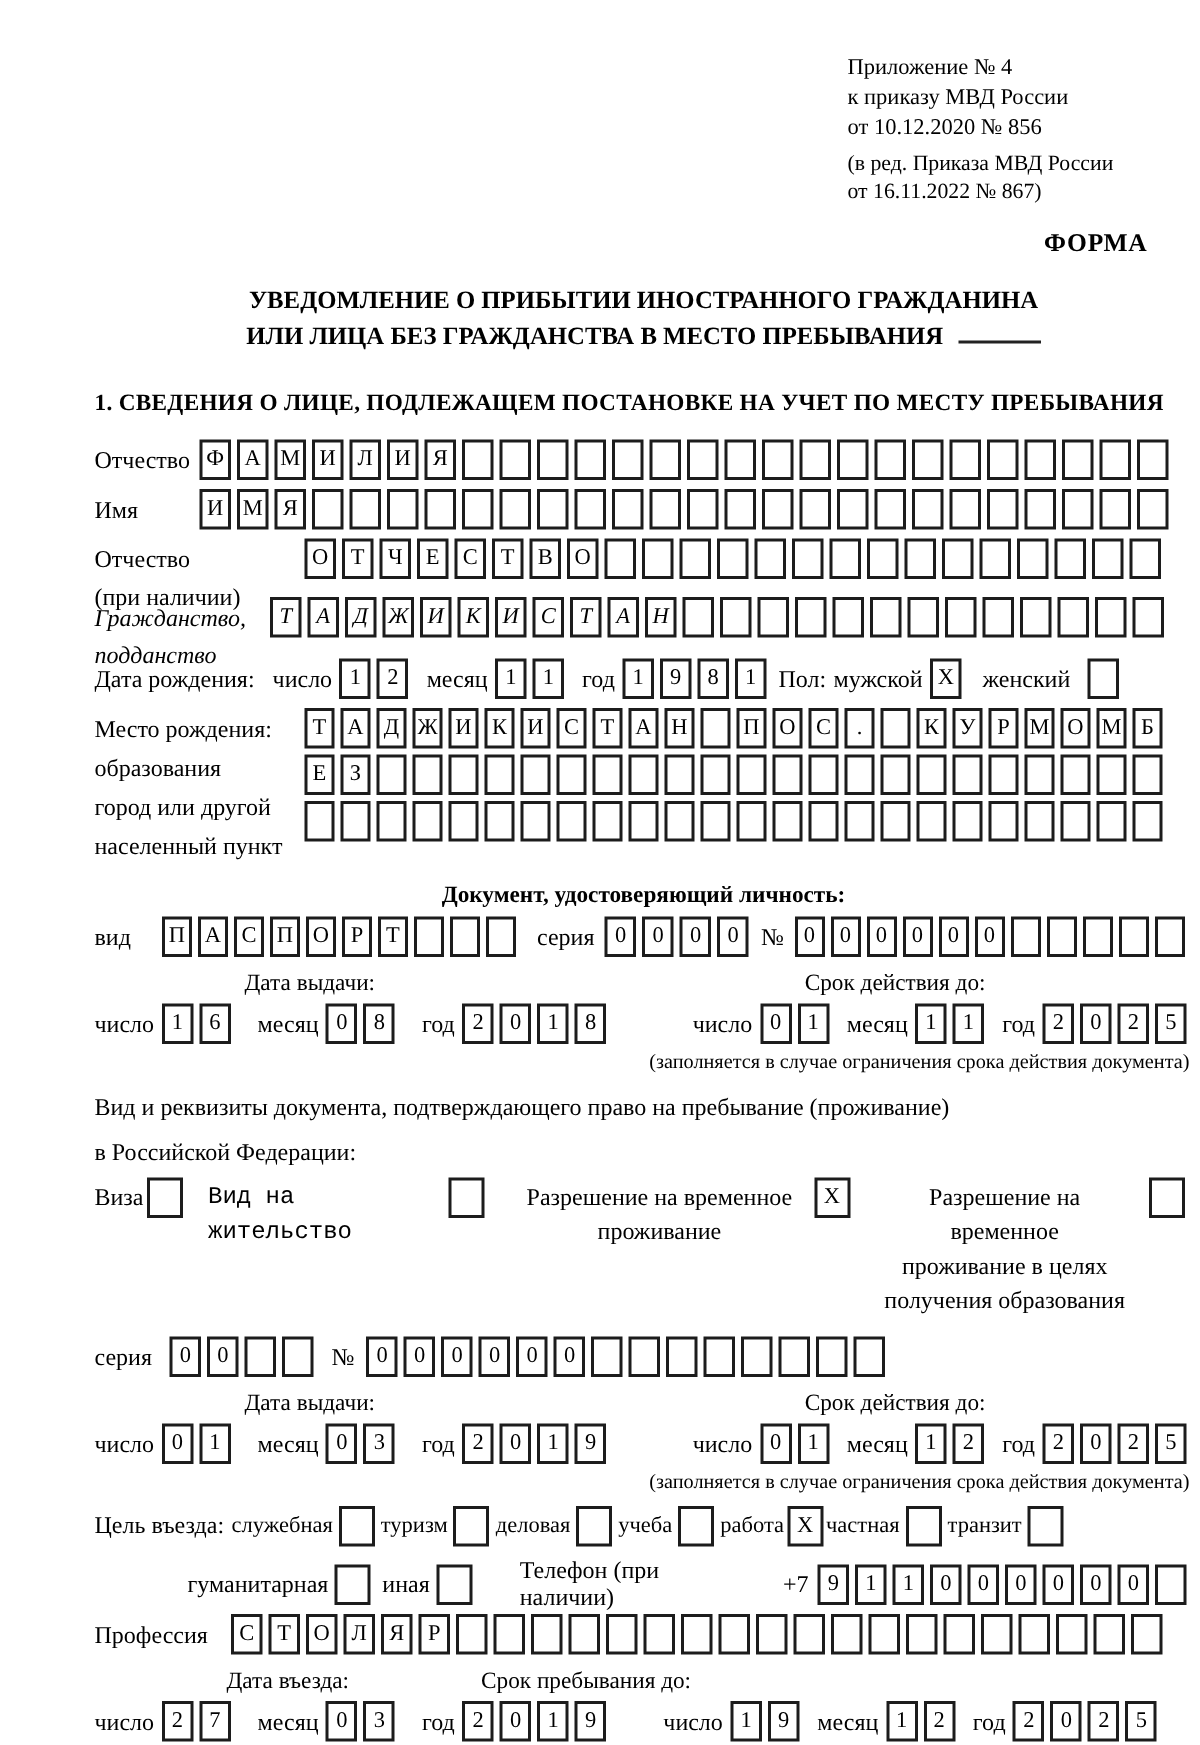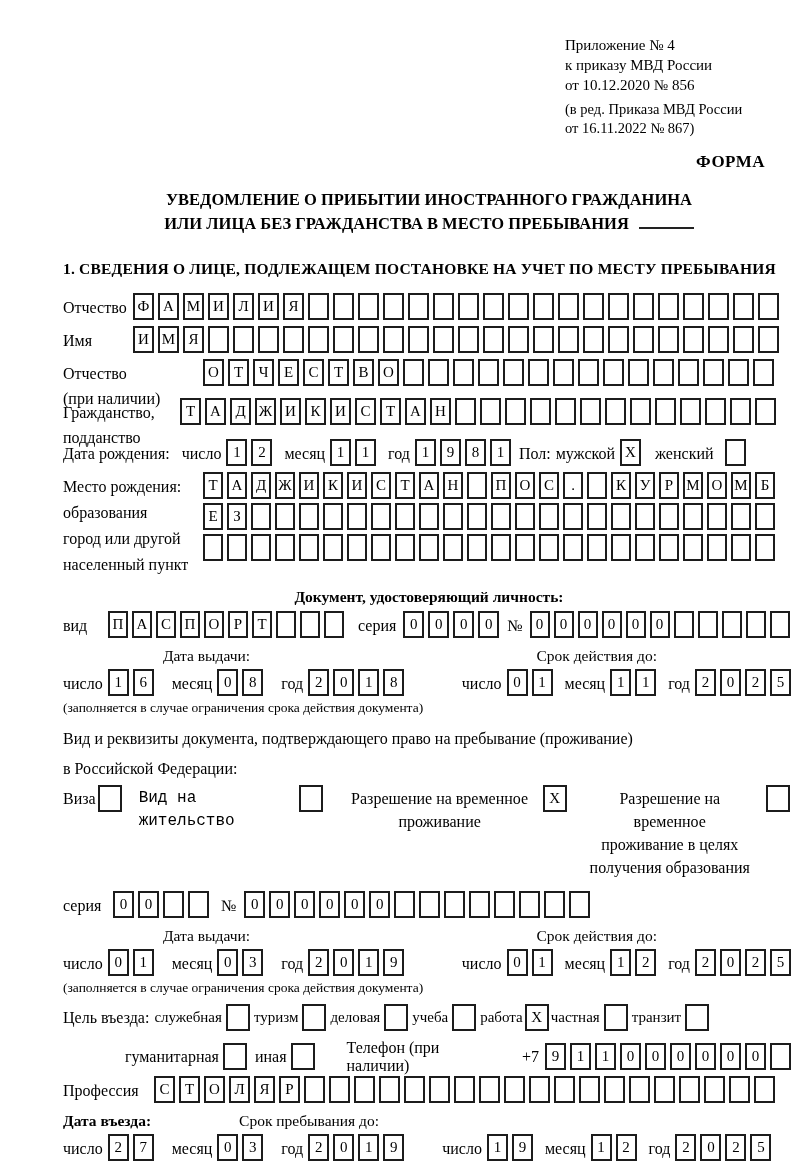--- a/index.html
+++ b/index.html
@@ -47,26 +47,26 @@
     width:20px;height:23px;border:2px solid #1c1c1c;margin:0 5px;
     display:flex;align-items:center;justify-content:center;
     font-size:15px;background:#fff;
   }
   
   .dochead{text-align:center;font-weight:bold;font-size:15.5px;margin-top:10px;}
   
   .dhead{display:flex;margin-top:9px;font-size:15.5px;}
   .dh1{margin-left:100px;}
   .dh2{margin-left:auto;margin-right:138px;}
-  .dh1e{font-weight:bold;}
+  .dh1e{margin-left:88px;}
   .dh2e{margin-left:88px;margin-right:auto;}
   .drow{display:flex;align-items:flex-start;height:27px;margin-top:4px;}
   .rgrp{display:flex;margin-left:auto;}
   .rgrp-mid{display:flex;margin-left:34px;margin-right:54px;}
-  .note{font-size:13.5px;margin-top:4px;padding-right:2px;}
+  .note{font-size:13.5px;text-align:right;margin-top:4px;padding-right:2px;}
   .intro{font-size:16px;line-height:1.85;margin-top:8px;}
   
   .optrow{display:flex;align-items:flex-start;margin-top:2px;}
   .olbl{line-height:23px;padding-top:2px;}
   .ctr{text-align:center;line-height:23px;}
   
   .purp{display:flex;align-items:center;margin-top:12px;font-size:15px;height:27px;}
   .purp .cbx{margin:0 4px;}
   .fgroup{display:flex;align-items:flex-start;margin-top:6px;}
 </style>
@@ -176,21 +176,21 @@
         <span class="cell"></span>
         <span class="cell"></span>
         <span class="cell"></span>
         <span class="cell"></span>
         <span class="cell"></span>
         <span class="cell"></span>
         <span class="cell"></span>
       </div>
   </div>
 
-  <div class="frow" style="margin-top:12px;">
+  <div class="frow" style="margin-top:12px;font-style:italic;">
     <div class="lbl w117 pre">Гражданство,
 подданство</div>
     <div class="cells">
         <span class="cell">Т</span>
         <span class="cell">А</span>
         <span class="cell">Д</span>
         <span class="cell">Ж</span>
         <span class="cell">И</span>
         <span class="cell">К</span>
         <span class="cell">И</span>

